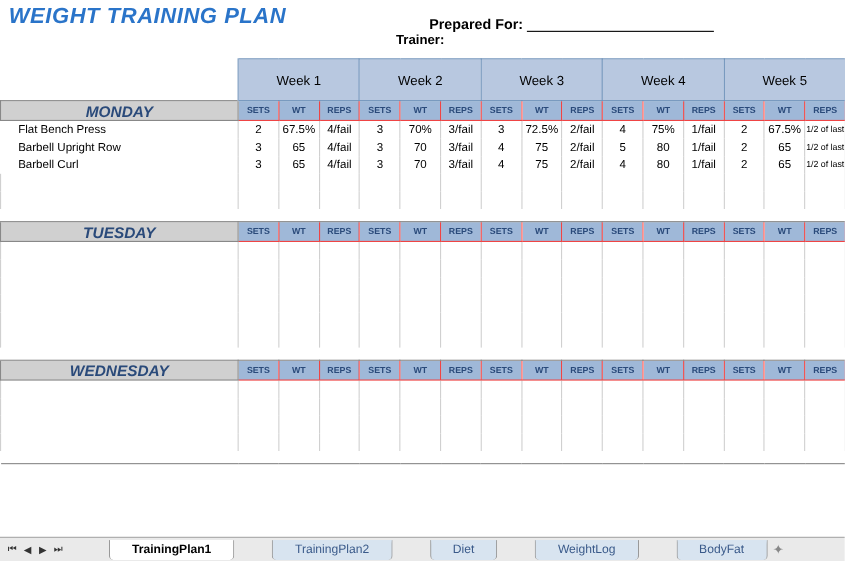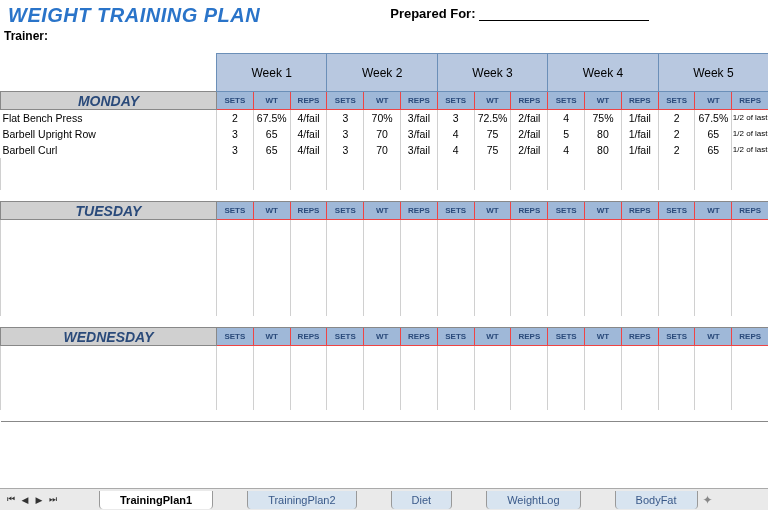--- a/index.html
+++ b/index.html
@@ -9,21 +9,21 @@
     font-size: 11px;
     background: #fff;
     width: 768px;
     height: 510px;
     overflow: hidden;
     position: relative;
   }
   .header {
     padding: 4px 8px 2px 8px;
     display: flex;
-    align-items: flex-start;
+    align-items: flex-end;
   }
   .title {
     color: #2a74c9;
     font-weight: bold;
     font-size: 20px;
     font-style: italic;
     letter-spacing: 0.5px;
   }
   .prepared {
     margin-left: 130px;
@@ -37,20 +37,21 @@
     border-bottom: 1px solid #000;
     width: 170px;
     margin-left: 4px;
     vertical-align: bottom;
     height: 14px;
   }
   .trainer {
     font-weight: bold;
     font-size: 12px;
     padding: 0 8px 10px 4px;
+    text-align: center;
   }
   table {
     border-collapse: collapse;
     width: 100%;
     table-layout: fixed;
   }
   td, th {
     padding: 0;
     height: 18px;
     font-size: 10px;
@@ -88,21 +89,21 @@
   }
   .data-row td {
     border-left: 1px solid #d0d0d0;
     border-right: 1px solid #d0d0d0;
     text-align: center;
     height: 16px;
     font-size: 10.5px;
   }
   .data-row td.exname {
     text-align: left;
-    padding-left: 2px;
+    padding-left: 16px;
     border-left: none;
     margin-top: 48px;
   }
   .data-row td.reps-cell { font-size: 8px; }
   .empty-row td {
     border-left: 1px solid #d0d0d0;
     border-right: 1px solid #d0d0d0;
     height: 16px;
   }
   .section-gap td {

